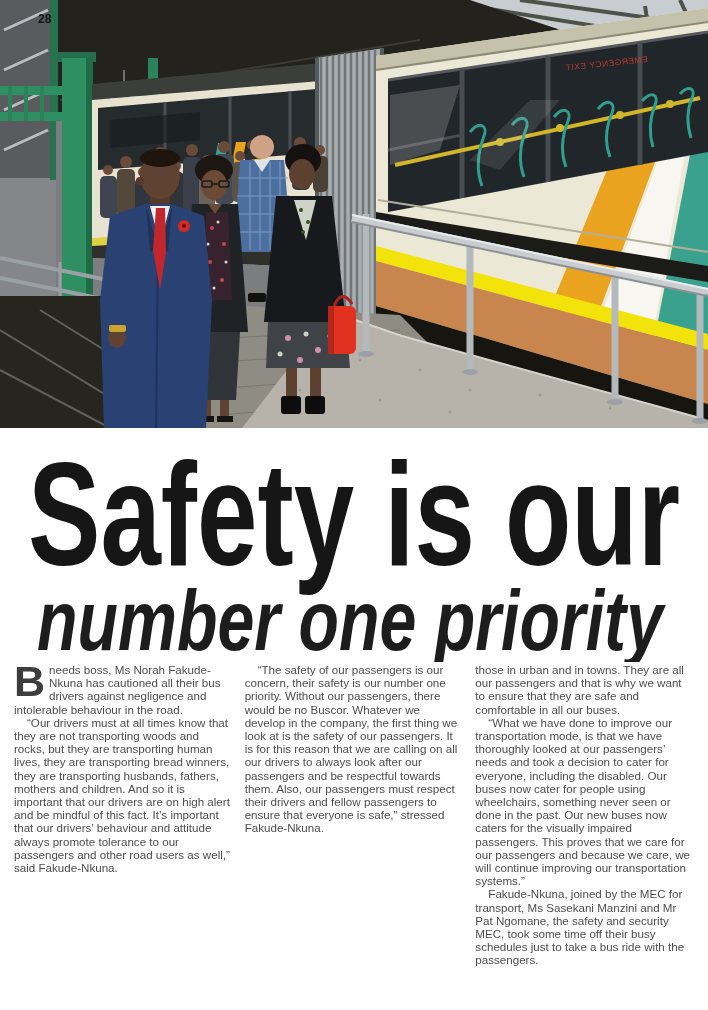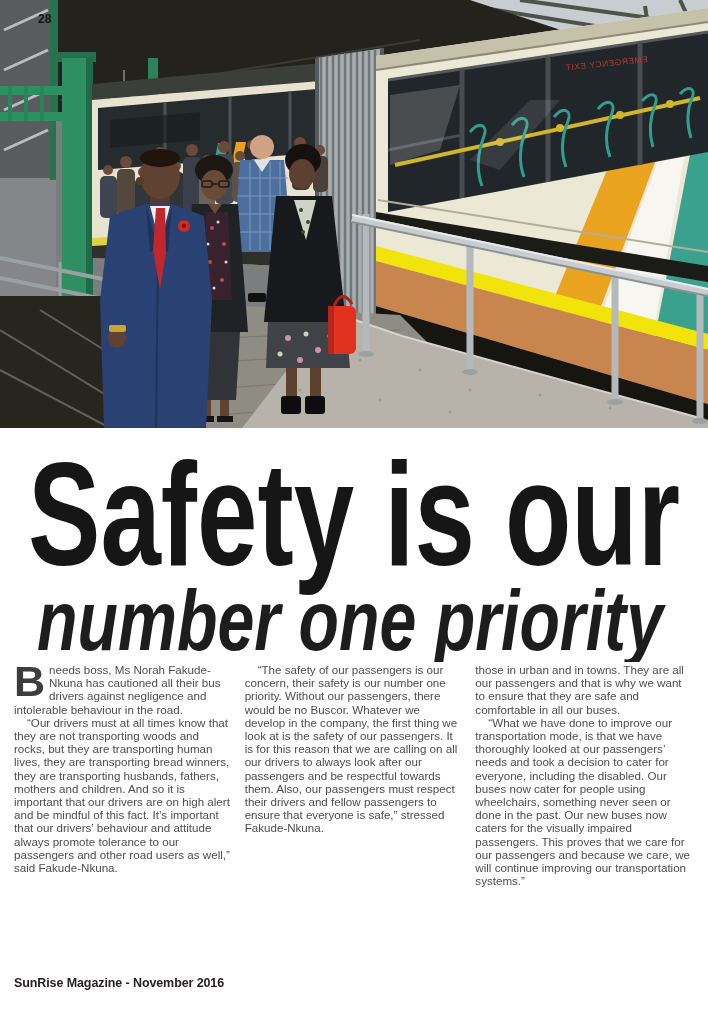--- a/index.html
+++ b/index.html
@@ -373,18 +373,18 @@
     <div class="col">
       <p><span class="dropcap">B</span><span>needs boss, Ms Norah Fakude-Nkuna has cautioned all their bus drivers against negligence and intolerable behaviour in the road.</span></p>
       <p class="ind">“Our drivers must at all times know that they are not transporting woods and rocks, but they are transporting human lives, they are transporting bread winners, they are transporting husbands, fathers, mothers and children. And so it is important that our drivers are on high alert and be mindful of this fact. It’s important that our drivers’ behaviour and attitude always promote tolerance to our passengers and other road users as well,” said Fakude-Nkuna.</p>
     </div>
     <div class="col">
       <p class="ind">“The safety of our passengers is our concern, their safety is our number one priority. Without our passengers, there would be no Buscor. Whatever we develop in the company, the first thing we look at is the safety of our passengers. It is for this reason that we are calling on all our drivers to always look after our passengers and be respectful towards them. Also, our passengers must respect their drivers and fellow passengers to ensure that everyone is safe,” stressed Fakude-Nkuna.</p>
     </div>
     <div class="col">
       <p>those in urban and in towns. They are all our passengers and that is why we want to ensure that they are safe and comfortable in all our buses.</p>
       <p class="ind">“What we have done to improve our transportation mode, is that we have thoroughly looked at our passengers’ needs and took a decision to cater for everyone, including the disabled. Our buses now cater for people using wheelchairs, something never seen or done in the past. Our new buses now caters for the visually impaired passengers. This proves that we care for our passengers and because we care, we will continue improving our transportation systems.”</p>
+      <p class="ind">Fakude-Nkuna, joined by the MEC for transport, Ms Sasekani Manzini and Mr Pat Ngomane, the safety and security MEC, took some time off their busy schedules just to take a bus ride with the passengers.</p>
     </div>
   </div>
 
-  <div class="footer">SunRise Magazine - November 2016</div>
 
 </div>
 
 </body></html>

